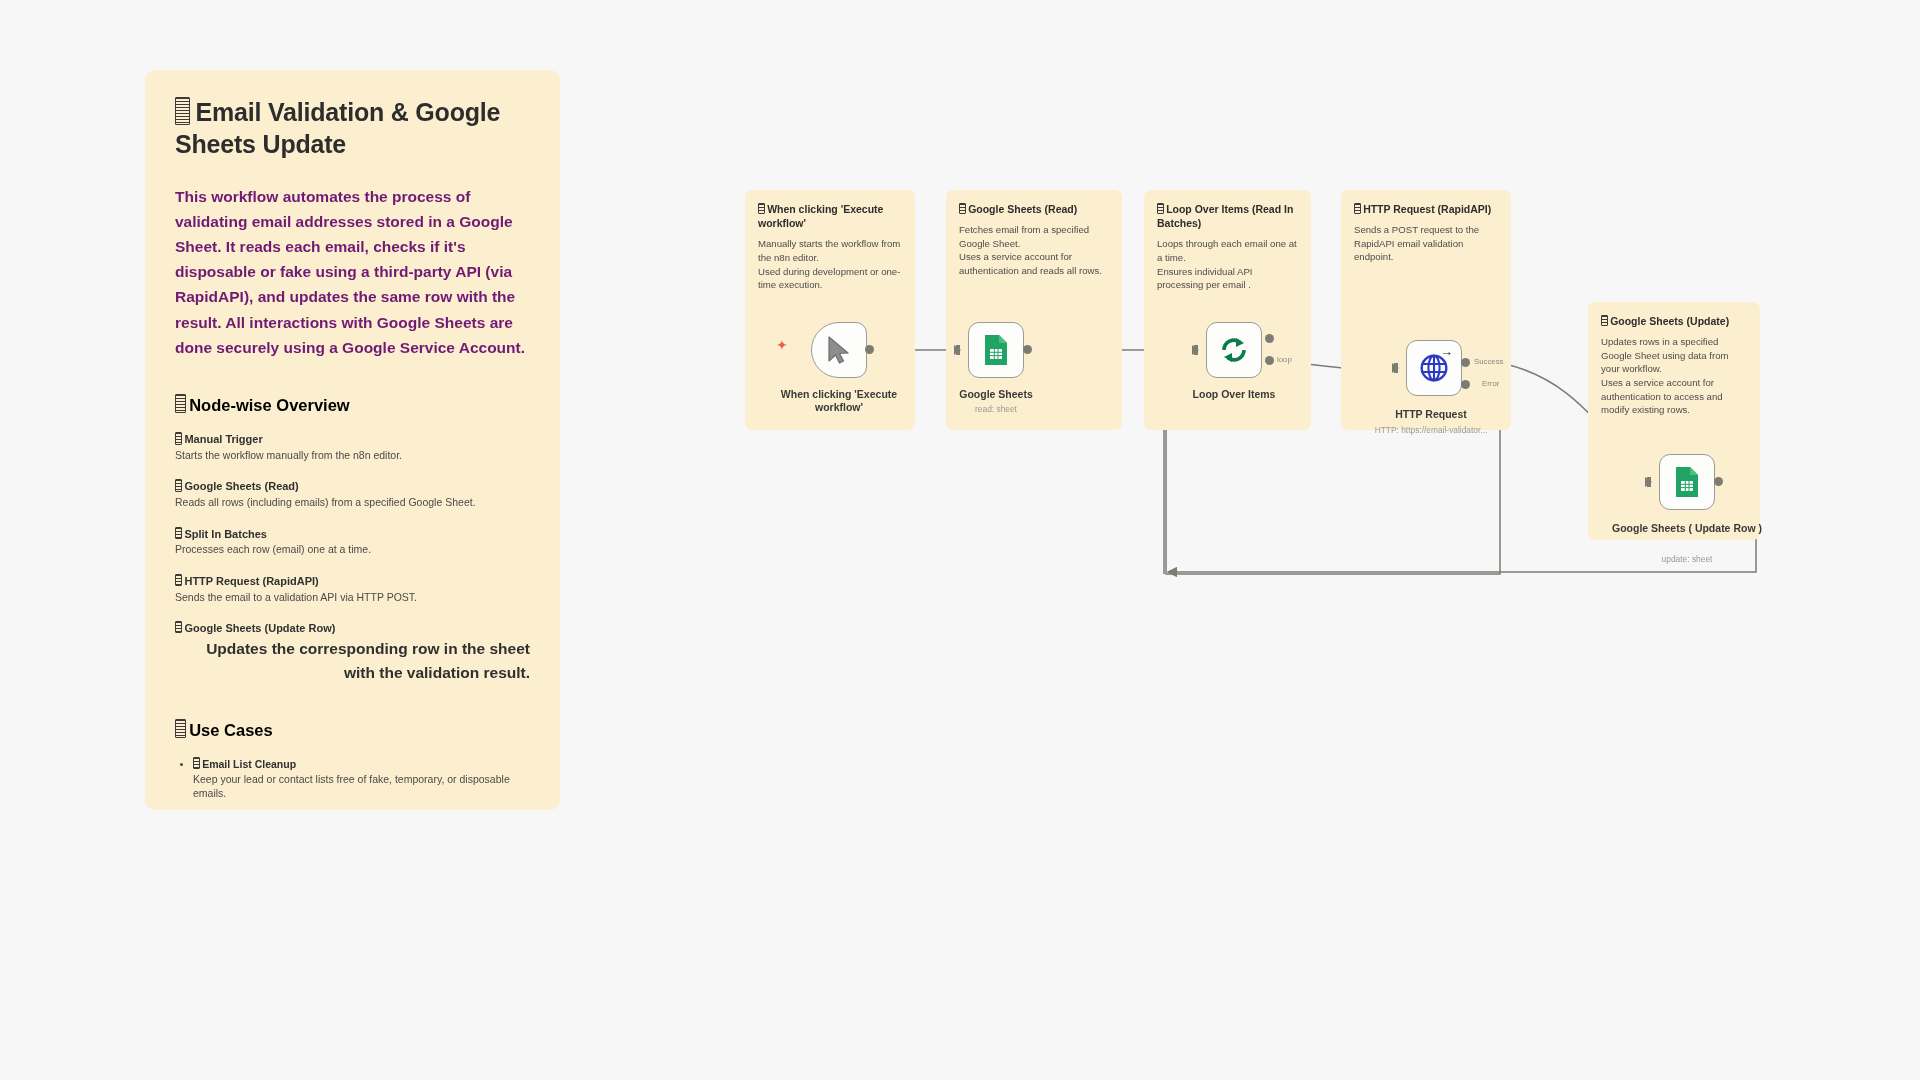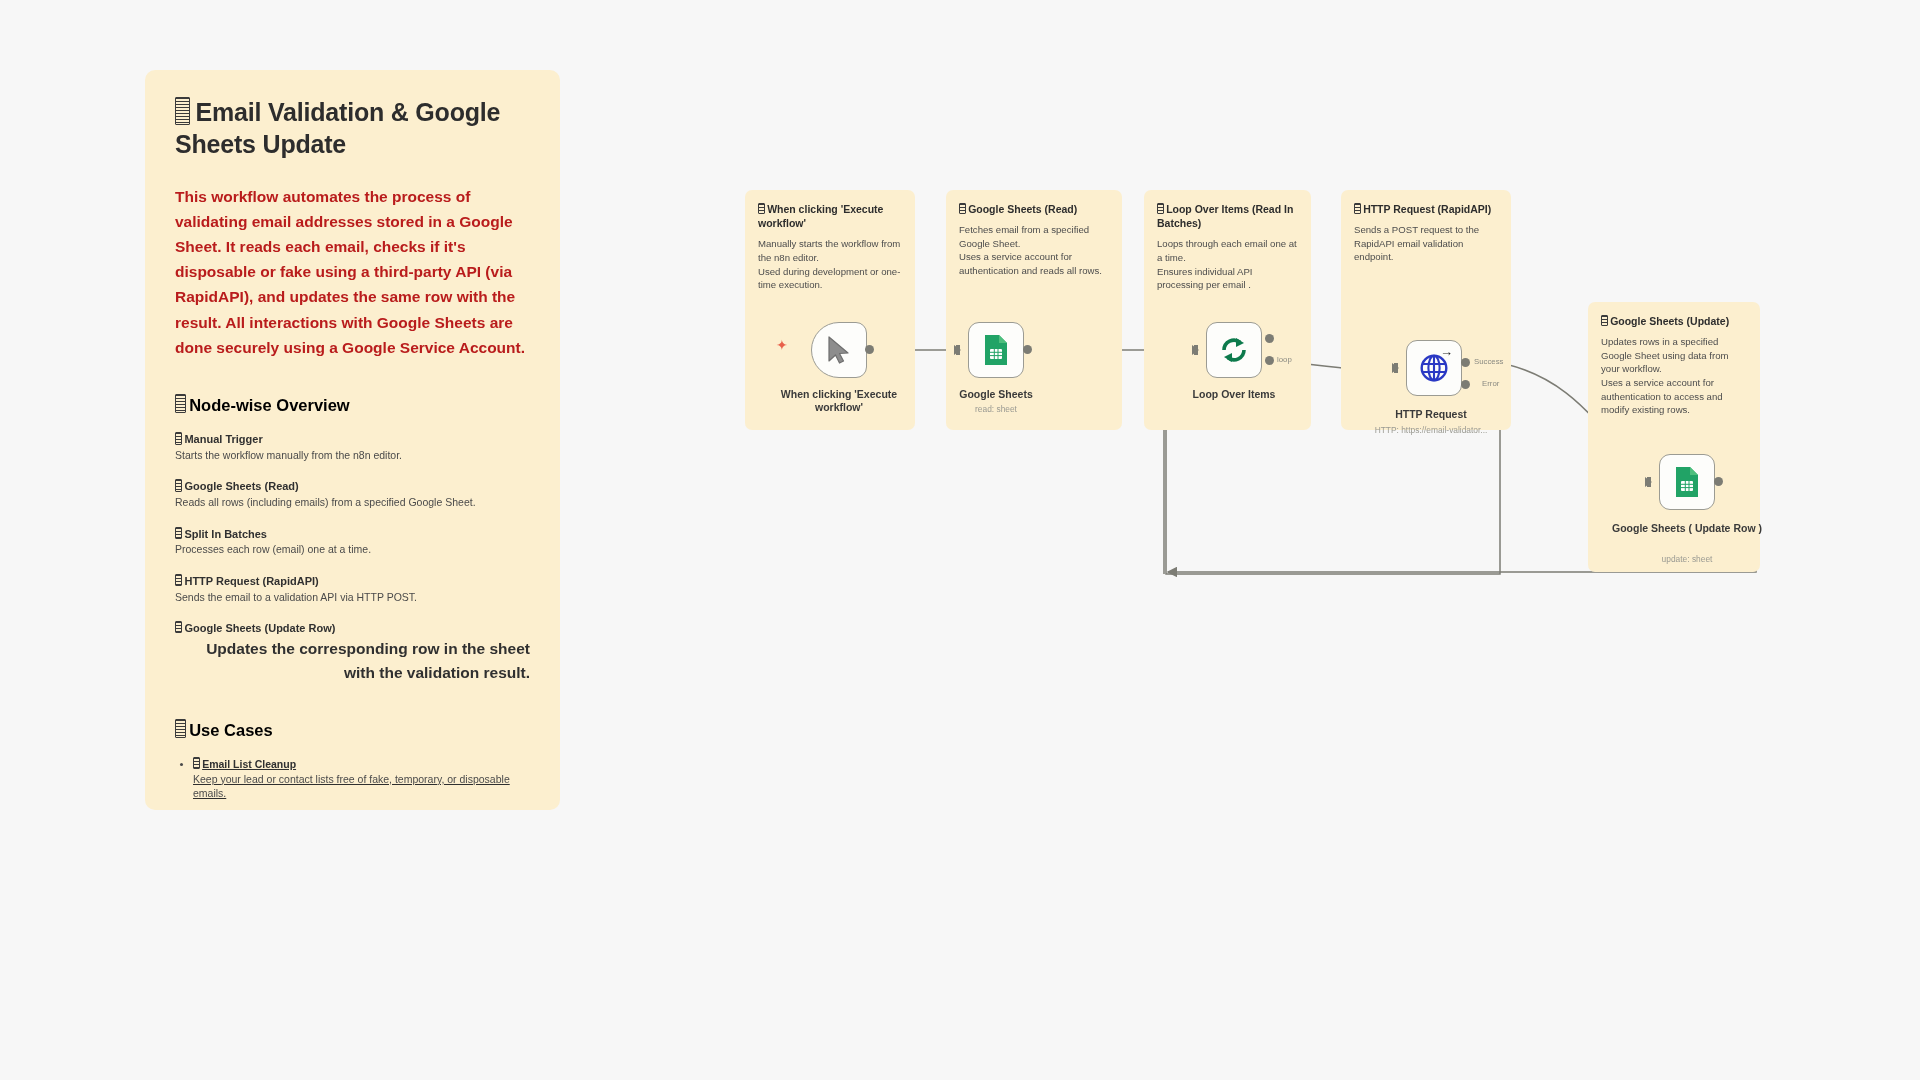--- a/index.html
+++ b/index.html
@@ -40,40 +40,40 @@
     border-radius:1px;
   }
   .tofu.sm{width:.46em;height:.95em;}
   h1.doc-title{
     font-size:25px;line-height:1.28;
     font-weight:700;margin:0 0 24px 0;
     letter-spacing:-.2px;color:#2d2d2d;
   }
   p.doc-intro{
     font-size:15.5px;line-height:1.62;
-    font-weight:700;margin:0 0 34px 0;color:#b91c1c;
+    font-weight:700;margin:0 0 34px 0;color:#701a75;
   }
   h2.doc-h2{
     font-size:16.5px;font-weight:700;
     margin:0 0 18px 0;color:#000000;
   }
   h3.doc-h3{
     font-size:11px;font-weight:700;
     margin:0 0 3px 0;color:#303030;
   }
   p.doc-p{
     font-size:10.5px;line-height:1.45;
     margin:0 0 16px 0;color:#4a4a4a;
   }
   p.doc-p-strong{
     font-size:15.5px;line-height:1.55;font-weight:700;
     margin:0 0 34px 0;color:#303030;text-align:right;
   }
   ul.usecases{margin:0;padding:0 0 0 14px;list-style:none;}
-  ul.usecases li{position:relative;margin:0 0 33px 0;padding-left:4px;text-decoration:underline;}
+  ul.usecases li{position:relative;margin:0 0 33px 0;padding-left:4px;}
   ul.usecases li:before{
     content:"";position:absolute;left:-9px;top:6px;
     width:3px;height:3px;border-radius:50%;background:#4a4a4a;
   }
   .uc-title{font-size:10.5px;font-weight:700;color:#303030;display:block;margin-bottom:2px;}
   .uc-desc{font-size:10.5px;line-height:1.4;color:#4a4a4a;display:block;}
 
   
   .canvas-note{
     background:#fcefcf;
@@ -251,21 +251,21 @@
 Ensures individual API processing per email .</p>
   </div>
 
   <div class="canvas-note" style="left:1325px;top:190px;width:170px;height:240px;">
     <p class="cn-title">
       <span class="tofu sm"></span><span>HTTP Request (RapidAPI)</span>
     </p>
     <p class="cn-body">Sends a POST request to the RapidAPI email validation endpoint.</p>
   </div>
 
-  <div class="canvas-note" style="left:1572px;top:302px;width:172px;height:270px;">
+  <div class="canvas-note" style="left:1572px;top:302px;width:172px;height:238px;">
     <p class="cn-title">
       <span class="tofu sm"></span><span>Google Sheets (Update)</span>
     </p>
     <p class="cn-body">Updates rows in a specified Google Sheet using data from your workflow.
 Uses a service account for authentication to access and modify existing rows.</p>
   </div>
 
   <div class="bolt" style="left:760px;top:338px;">✦</div>
   <div class="node trigger" style="left:795px;top:322px;">
     <svg width="26" height="30" viewBox="0 0 26 30">

